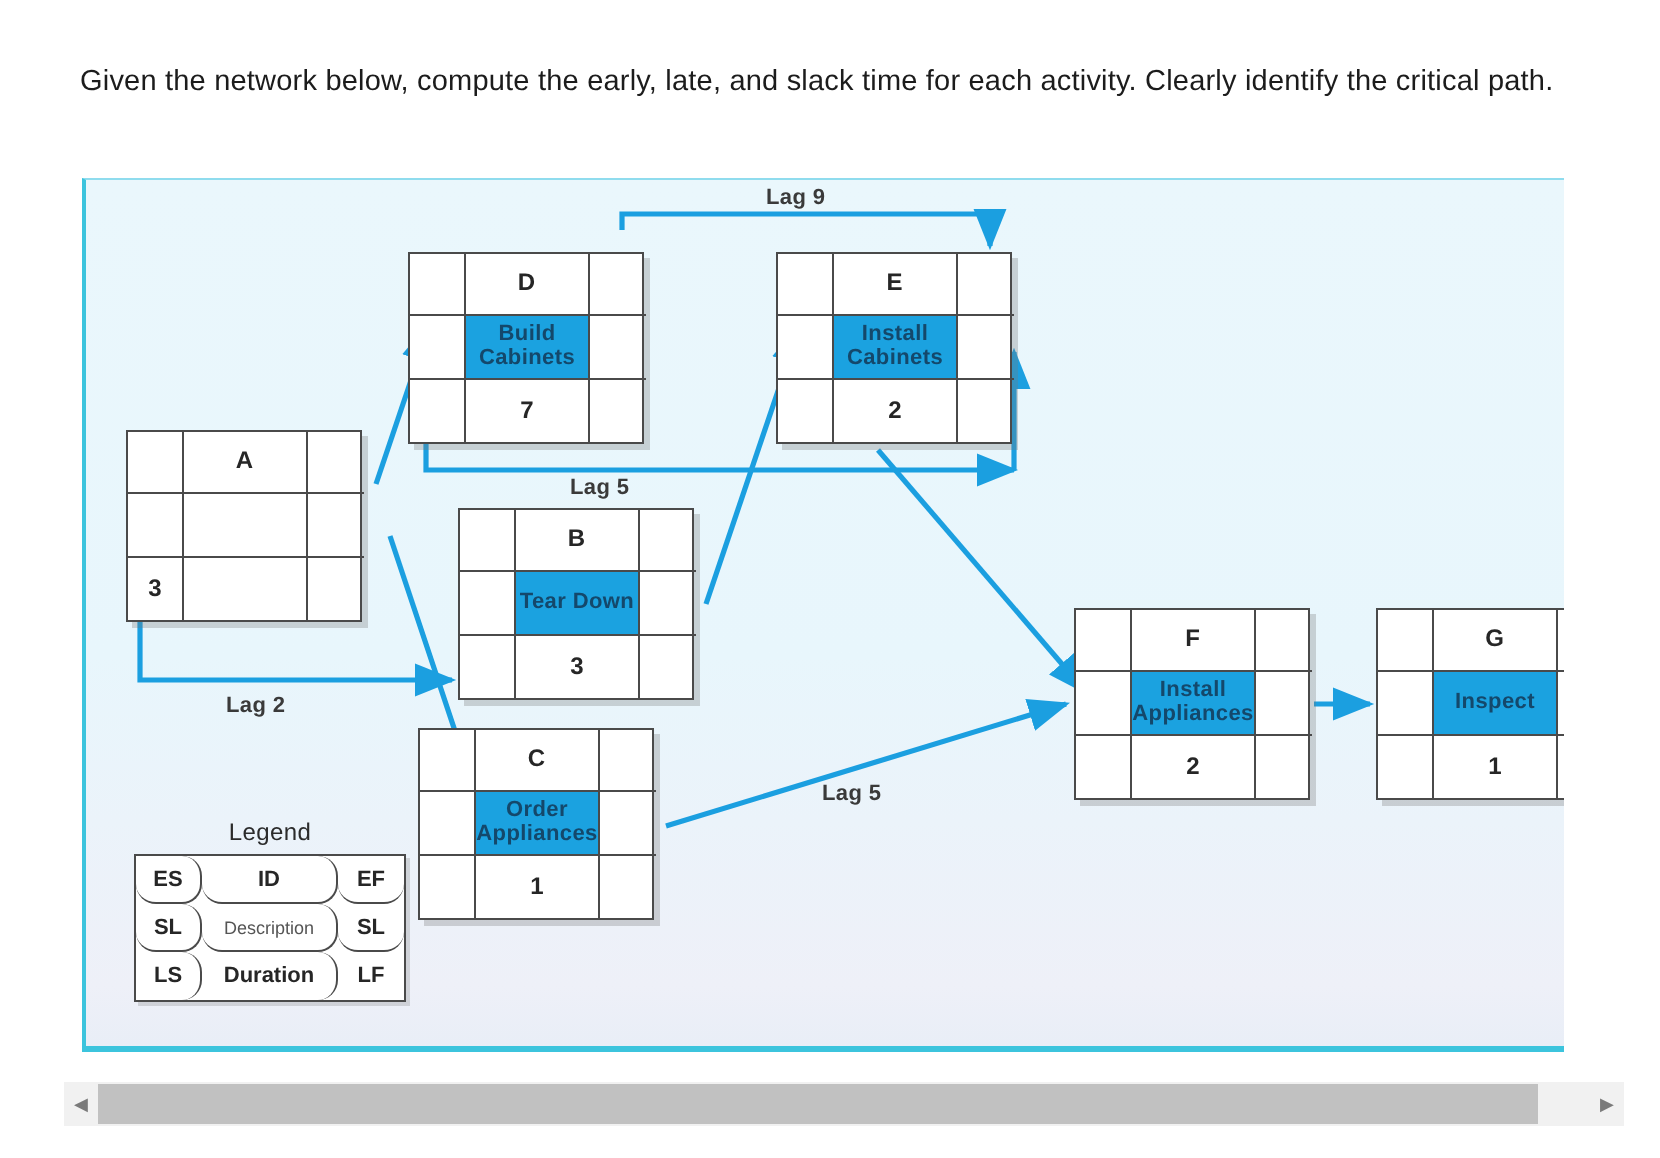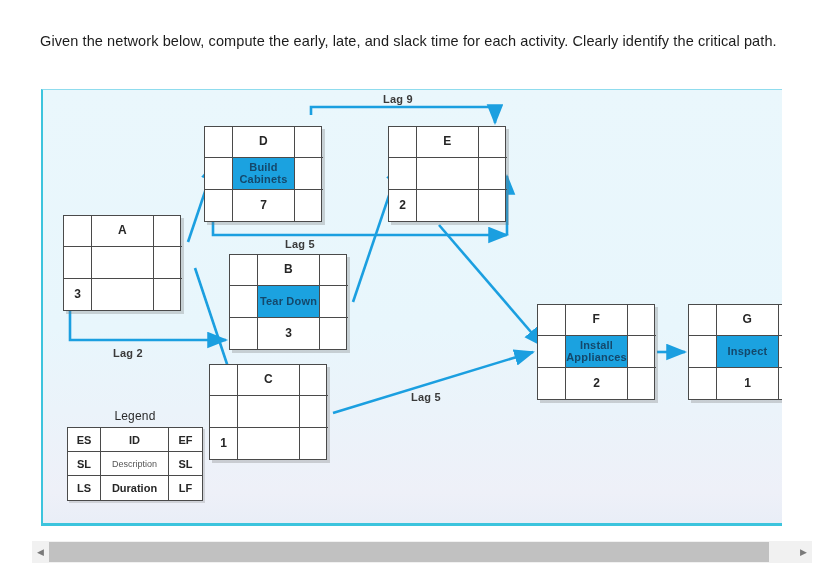--- a/index.html
+++ b/index.html
@@ -120,20 +120,21 @@
   #legend-table .lcell {
     border-right: 1.3px solid #4a4a4a;
     border-bottom: 1.3px solid #4a4a4a;
     box-sizing: border-box;
     display: flex;
     align-items: center;
     justify-content: center;
     font-size: 11px;
     font-weight: bold;
     color: #262626;
+    border-radius: 10px;
   }
   #legend-table .lcell:nth-child(3n) { border-right: 0; }
   #legend-table .lcell:nth-child(n+7) { border-bottom: 0; }
   #legend-table .lcell.small { font-size: 9px; font-weight: normal; color: #555; }
 
   
   #scrollbar {
     position: absolute;
     left: 32px;
     top: 541px;
@@ -232,20 +233,21 @@
       <div class="cell"></div>
       <div class="cell cdur">3</div>
       <div class="cell"></div>
     </div>
 
     <div class="node" id="node-C" style="left:166px; top:274px;">
       <div class="cell"></div>
       <div class="cell cid">C</div>
       <div class="cell"></div>
       <div class="cell"></div>
+      <div class="cell cdesc">Order Appliances</div>
       <div class="cell"></div>
       <div class="cell"></div>
       <div class="cell cdur">1</div>
       <div class="cell"></div>
     </div>
 
     <div class="node" id="node-D" style="left:161px; top:36px;">
       <div class="cell"></div>
       <div class="cell cid">D</div>
       <div class="cell"></div>
@@ -255,20 +257,21 @@
       <div class="cell"></div>
       <div class="cell cdur">7</div>
       <div class="cell"></div>
     </div>
 
     <div class="node" id="node-E" style="left:345px; top:36px;">
       <div class="cell"></div>
       <div class="cell cid">E</div>
       <div class="cell"></div>
       <div class="cell"></div>
+      <div class="cell cdesc">Install Cabinets</div>
       <div class="cell"></div>
       <div class="cell"></div>
       <div class="cell cdur">2</div>
       <div class="cell"></div>
     </div>
 
     <div class="node" id="node-F" style="left:494px; top:214px;">
       <div class="cell"></div>
       <div class="cell cid">F</div>
       <div class="cell"></div>

